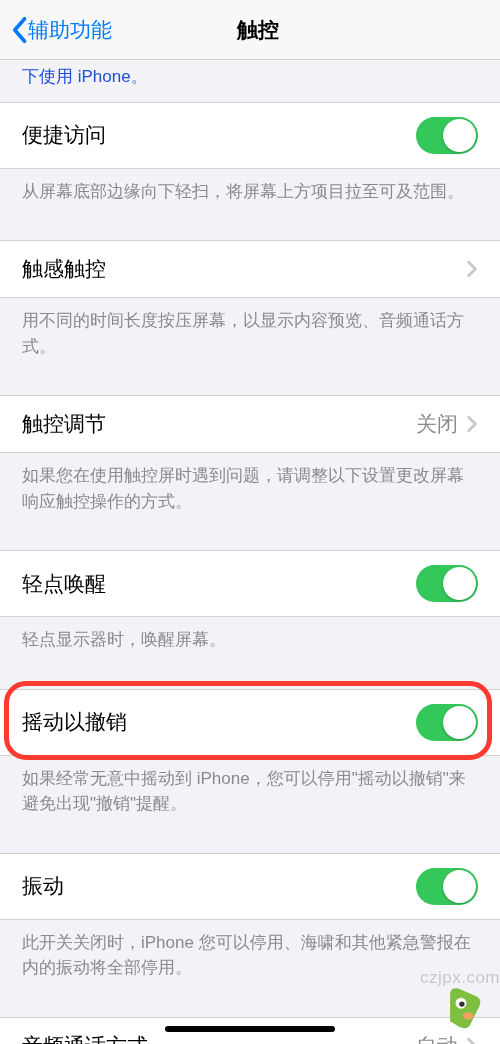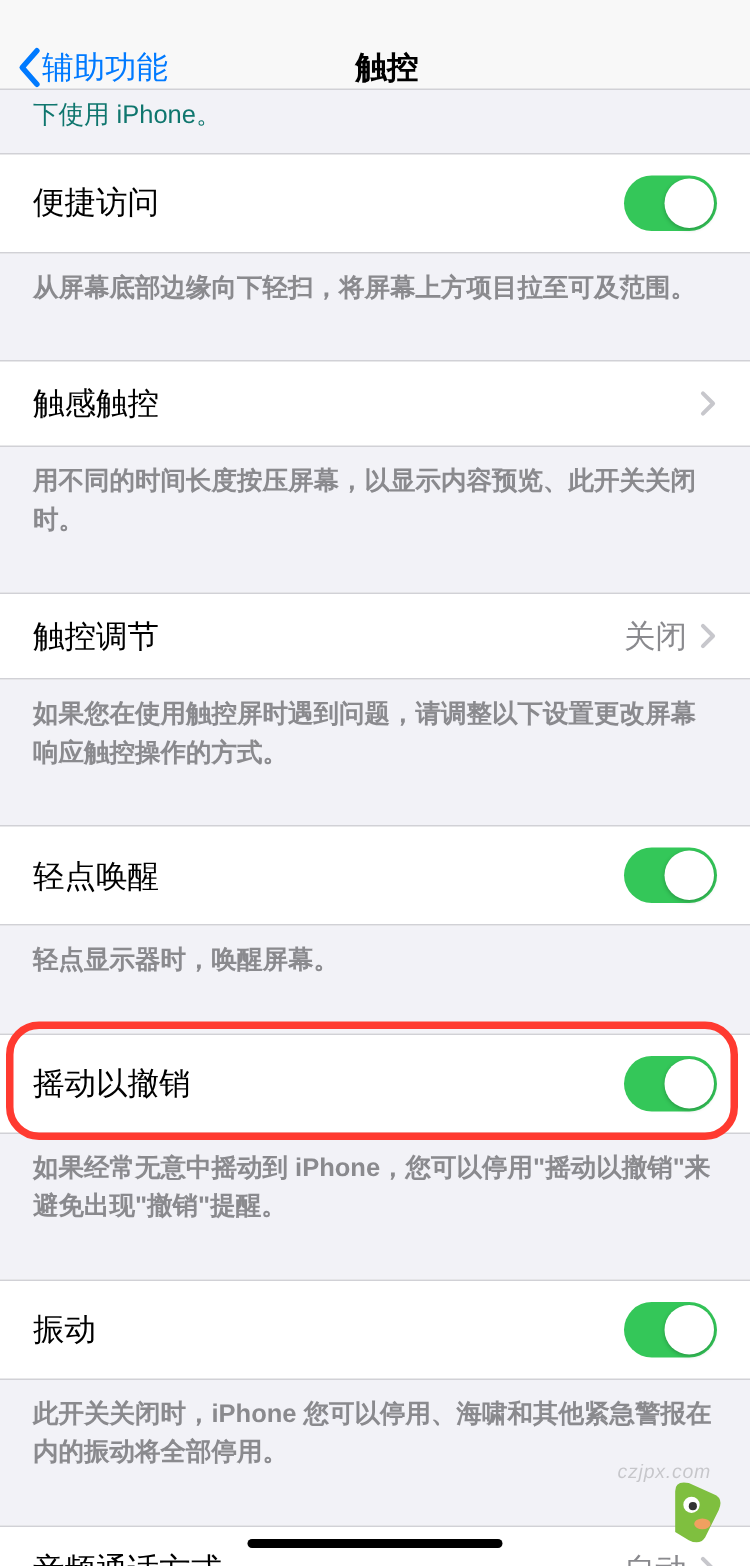--- a/index.html
+++ b/index.html
@@ -10,43 +10,43 @@
       height: 1044px;
       position: relative;
       overflow: hidden;
       color: #000;
     }
     .navbar {
       height: 60px;
       background: #f8f8f8;
       border-bottom: 1px solid #d1d1d6;
       display: flex;
-      align-items: flex-end;
+      align-items: flex-start;
       position: relative;
-      padding: 0 10px;
+      padding: 16px 10px;
     }
     .back {
       display: flex;
       align-items: center;
       color: #007aff;
       font-size: 21px;
     }
     .back svg { width: 18px; height: 28px; }
     .title {
       position: absolute;
       left: 16px; right: 0;
       text-align: center;
       font-size: 21px;
       font-weight: 600;
       pointer-events: none;
     }
     .group-top-desc {
       padding: 5px 22px 12px;
       font-size: 17px;
-      color: #0f766e;
+      color: #1d4ed8;
       line-height: 1.45;
     }
     .cell {
       background: #fff;
       border-top: 1px solid #d1d1d6;
       border-bottom: 1px solid #d1d1d6;
       min-height: 58px;
       padding: 14px 22px;
       display: flex;
       align-items: center;
@@ -55,21 +55,20 @@
     }
     .cell-label { flex: 1; }
     .cell-value { color: #8a8a8e; font-size: 21px; margin-right: 8px; font-family: Liberation Serif, serif; }
     .chevron { color: #c7c7cc; }
     .chevron svg { width: 12px; height: 18px; display: block; }
     .footer {
       padding: 10px 22px 16px;
       font-size: 17px;
       color: #8a8a8e;
       line-height: 1.5;
-      font-weight: bold;
     }
     .spacer { height: 20px; }
     .switch {
       width: 62px; height: 37px;
       border-radius: 19px;
       position: relative;
       flex-shrink: 0;
     }
     .switch.on { background: #34c759; }
     .switch .knob {
@@ -82,26 +81,25 @@
     }
     .switch.on .knob { right: 2px; }
     .highlight-box {
       position: absolute;
       border: 5px solid #ff3a30;
       border-radius: 22px;
       pointer-events: none;
     }
     .watermark {
       position: absolute;
-      right: 26px;
+      right: 0;
       bottom: 56px;
-      font-size: 13px;
+      font-size: 17px;
       color: rgba(0,0,0,.18);
       letter-spacing: .5px;
-      font-style: italic;
     }
     .home-indicator {
       position: absolute;
       bottom: 12px;
       left: 50%;
       transform: translateX(-50%);
       width: 170px; height: 6px;
       background: #000;
       border-radius: 3px;
     }
@@ -137,21 +135,21 @@
 
 <div class="spacer"></div>
 <div class="cell">
   <div class="cell-label">触感触控</div>
   <div class="chevron">
       <svg viewBox="0 0 10 16">
         <path d="M2 2 L8 8 L2 14" stroke="#c7c7cc" stroke-width="2.4" fill="none" stroke-linecap="round" stroke-linejoin="round"></path>
       </svg>
     </div>
 </div>
-<div class="footer">用不同的时间长度按压屏幕，以显示内容预览、此开关关闭时。</div>
+<div class="footer">用不同的时间长度按压屏幕，以显示内容预览、音频通话方式。</div>
 
 <div class="spacer"></div>
 <div class="cell">
   <div class="cell-label">触控调节</div>
   <div class="cell-value">关闭</div>
   <div class="chevron">
       <svg viewBox="0 0 10 16">
         <path d="M2 2 L8 8 L2 14" stroke="#c7c7cc" stroke-width="2.4" fill="none" stroke-linecap="round" stroke-linejoin="round"></path>
       </svg>
     </div>

